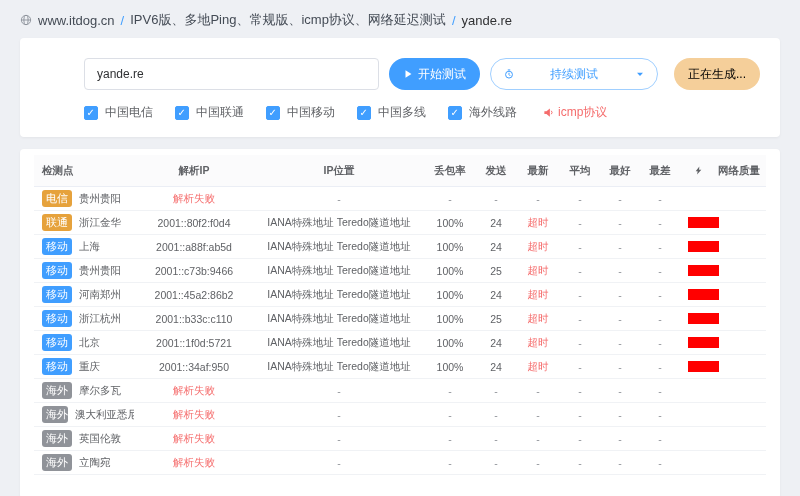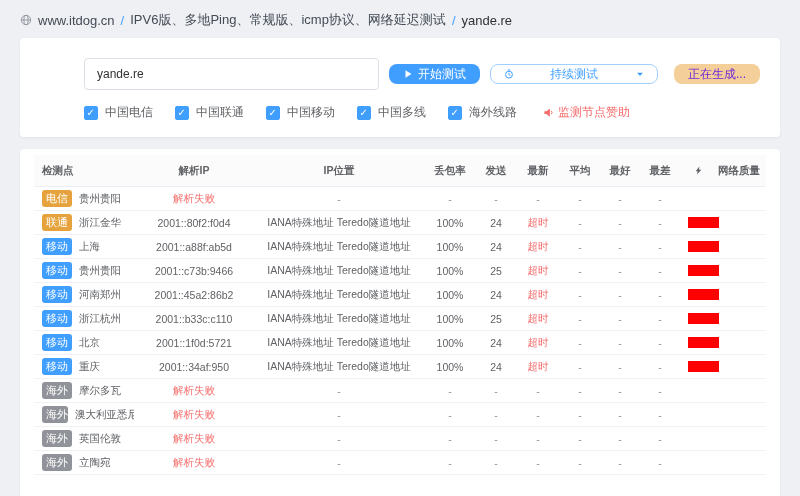--- a/index.html
+++ b/index.html
@@ -14,24 +14,24 @@
   .breadcrumb a { text-decoration:none; color:#444b55; cursor:pointer; }
   .bc-sep { color:#409eff; }
   .bc-target { color:#303133; }
   .globe { display:inline-flex; align-items:center; }
   
   .card { background:#fff; border-radius:4px; margin:0 20px; box-shadow:0 1px 3px rgba(0,0,0,.05); }
   .test-card { padding:20px 20px 16px 64px; }
   
   .controls { display:flex; align-items:center; }
   .host-input { width:366px; height:32px; border:1px solid #dcdfe6; border-radius:4px; padding:0 12px; font-size:12px; color:#303133; outline:none; font-family:inherit; }
-  .btn { height:20px; border-radius:8px; font-size:12px; display:inline-flex; align-items:center; justify-content:center; gap:5px; padding:0 13px; border:1px solid transparent; cursor:pointer; font-family:inherit; white-space:nowrap; }
+  .btn { height:32px; border-radius:16px; font-size:12px; display:inline-flex; align-items:center; justify-content:center; gap:5px; padding:0 13px; border:1px solid transparent; cursor:pointer; font-family:inherit; white-space:nowrap; }
   .btn-start { background:#409eff; color:#fff; margin-left:10px; }
   .btn-continuous { background:#fff; color:#409eff; border-color:#a0cfff; margin-left:10px;gap:36px; }
-  .btn-generating { background:#f5cf9a; color:#6d28d9; margin-left:16px; cursor:not-allowed; }
+  .btn-generating { background:#f5cf9a; color:#000000; margin-left:16px; cursor:not-allowed; }
   .caret { display:inline-flex; margin-left:2px; }
   
   .checkbox-row { display:flex; align-items:center; margin-top:14px; }
   .cb-item { display:inline-flex; align-items:center; margin-right:22px; color:#606266; cursor:pointer; }
   .cb-box { width:14px; height:14px; background:#409eff; border:1px solid #409eff; border-radius:2px; margin-right:7px; position:relative; }
   .cb-box::after { content:"✓"; position:absolute; left:1.5px; top:-1px; color:#fff; font-size:10px; line-height:14px; }
   .sponsor { display:inline-flex; align-items:center; gap:4px; color:#f56c6c; text-decoration:none; cursor:pointer; margin-left:4px; }
   
   .table-card { margin-top:12px; padding:6px 14px 24px; }
   .tbl-header { display:flex; align-items:center; height:32px; border-bottom:1px solid #ebeef5; background:#fbfbfc; font-weight:bold; color:#606266; font-size:10.5px; }
@@ -123,21 +123,21 @@
       <span class="cb-box"></span>
       <span>海外线路</span>
     </label>
     <a class="sponsor">
       <span style="display:inline-flex;">
         <svg width="11" height="11" viewBox="0 0 16 16" fill="#f56c6c">
             <path d="M2 6h3l5-4v12l-5-4H2z"></path>
             <path d="M12 5.5a3.5 3.5 0 0 1 0 5" stroke="#f56c6c" stroke-width="1.4" fill="none"></path>
           </svg>
       </span>
-      <span>监测节点赞助</span>
+      <span>icmp协议</span>
     </a>
   </div>
 </div>
 
 <div class="card table-card">
   <div class="tbl-header">
     <div class="cell c-point">检测点</div>
     <div class="cell c-ip">解析IP</div>
     <div class="cell c-loc">IP位置</div>
     <div class="cell c-loss">丢包率</div>

